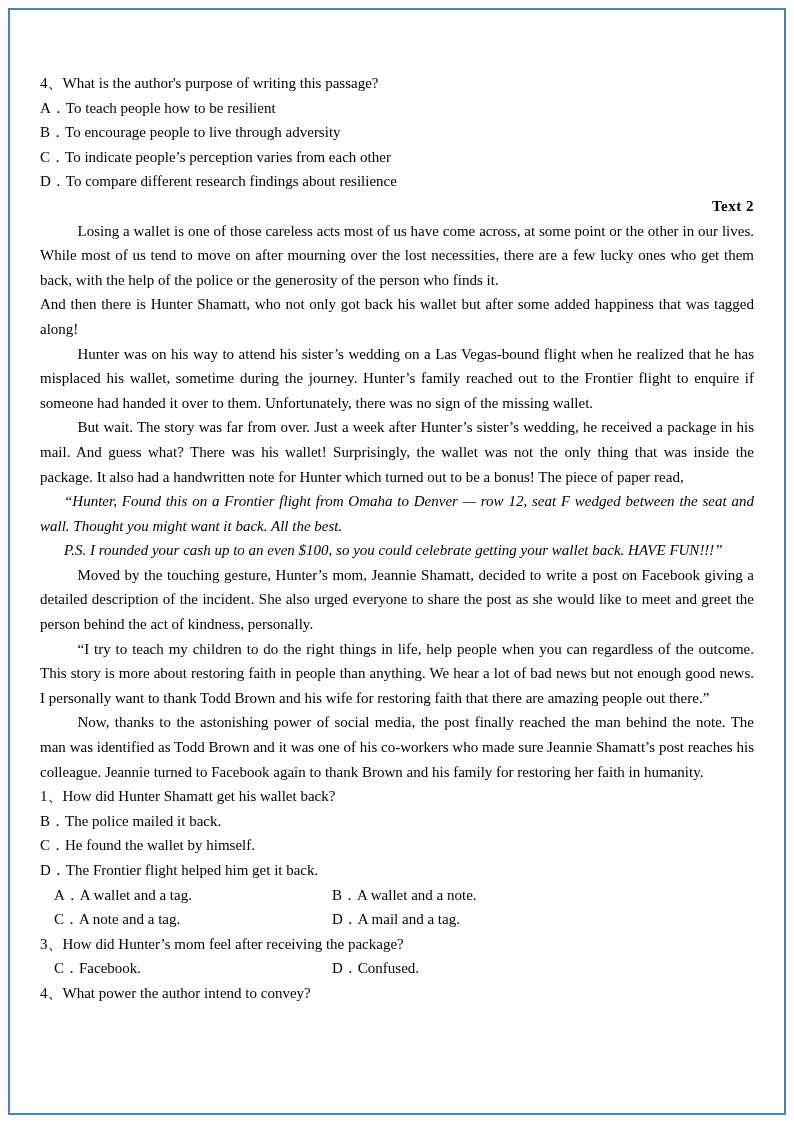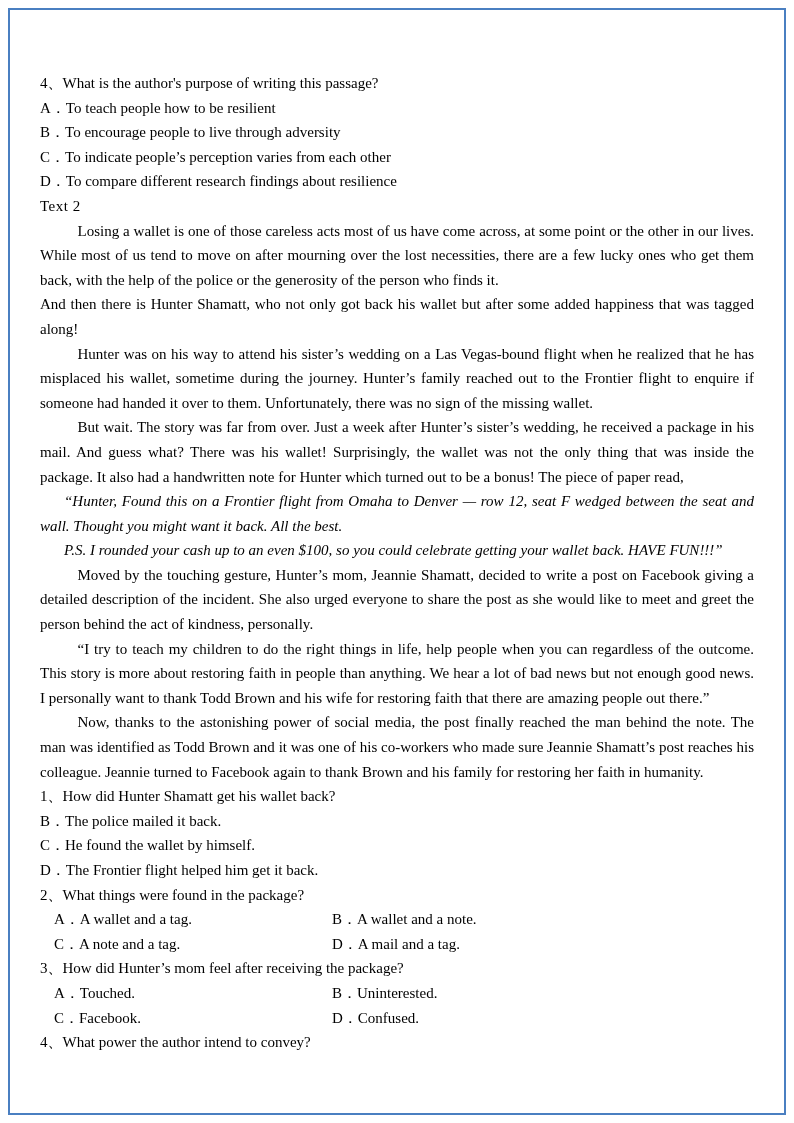--- a/index.html
+++ b/index.html
@@ -22,22 +22,22 @@
   }
   .content {
     position: absolute;
     left: 40px;
     top: 71px;
     width: 714px;
     line-height: 24.6px;
   }
   .line { line-height: 24.6px; }
   .heading {
-    text-align: left;
-    font-weight: normal;
+    text-align: right;
+    font-weight: bold;
     letter-spacing: 0.5px;
     line-height: 24.6px;
   }
   .para {
     margin: 0;
     text-align: justify;
     line-height: 24.6px;
   }
   .indent { text-indent: 2.5em; }
   .indent-sm { text-indent: 1.6em; }
@@ -69,36 +69,31 @@
     <p class="para indent-sm italic">P.S. I rounded your cash up to an even $100, so you could celebrate getting your wallet back. HAVE FUN!!!”</p>
     <p class="para indent">Moved by the touching gesture, Hunter’s mom, Jeannie Shamatt, decided to write a post on Facebook giving a detailed description of the incident. She also urged everyone to share the post as she would like to meet and greet the person behind the act of kindness, personally.</p>
     <p class="para indent">“I try to teach my children to do the right things in life, help people when you can regardless of the outcome. This story is more about restoring faith in people than anything. We hear a lot of bad news but not enough good news. I personally want to thank Todd Brown and his wife for restoring faith that there are amazing people out there.”</p>
     <p class="para indent">Now, thanks to the astonishing power of social media, the post finally reached the man behind the note. The man was identified as Todd Brown and it was one of his co-workers who made sure Jeannie Shamatt’s post reaches his colleague. Jeannie turned to Facebook again to thank Brown and his family for restoring her faith in humanity.</p>
 
     <div class="line"><span>1、</span><span>How did Hunter Shamatt get his wallet back?</span></div>
     <div class="line"><span>B．</span><span>The police mailed it back.</span></div>
     <div class="line"><span>C．</span><span>He found the wallet by himself.</span></div>
     <div class="line"><span>D．</span><span>The Frontier flight helped him get it back.</span></div>
 
-    <div class="line"><span>2、</span><span>What things were found in the package?</span></div>
     <div class="opt-row line">
       <div class="opt-cell"><span>A．</span><span>A wallet and a tag.</span></div>
       <div class="opt-cell-right"><span>B．</span><span>A wallet and a note.</span></div>
     </div>
     <div class="opt-row line">
       <div class="opt-cell"><span>C．</span><span>A note and a tag.</span></div>
       <div class="opt-cell-right"><span>D．</span><span>A mail and a tag.</span></div>
     </div>
 
     <div class="line"><span>3、</span><span>How did Hunter’s mom feel after receiving the package?</span></div>
     <div class="opt-row line">
-      <div class="opt-cell"><span>A．</span><span>Touched.</span></div>
-      <div class="opt-cell-right"><span>B．</span><span>Uninterested.</span></div>
-    </div>
-    <div class="opt-row line">
       <div class="opt-cell"><span>C．</span><span>Facebook.</span></div>
       <div class="opt-cell-right"><span>D．</span><span>Confused.</span></div>
     </div>
 
     <div class="line"><span>4、</span><span>What power the author intend to convey?</span></div>
 
   </div>
 </div>
 
 </body></html>

